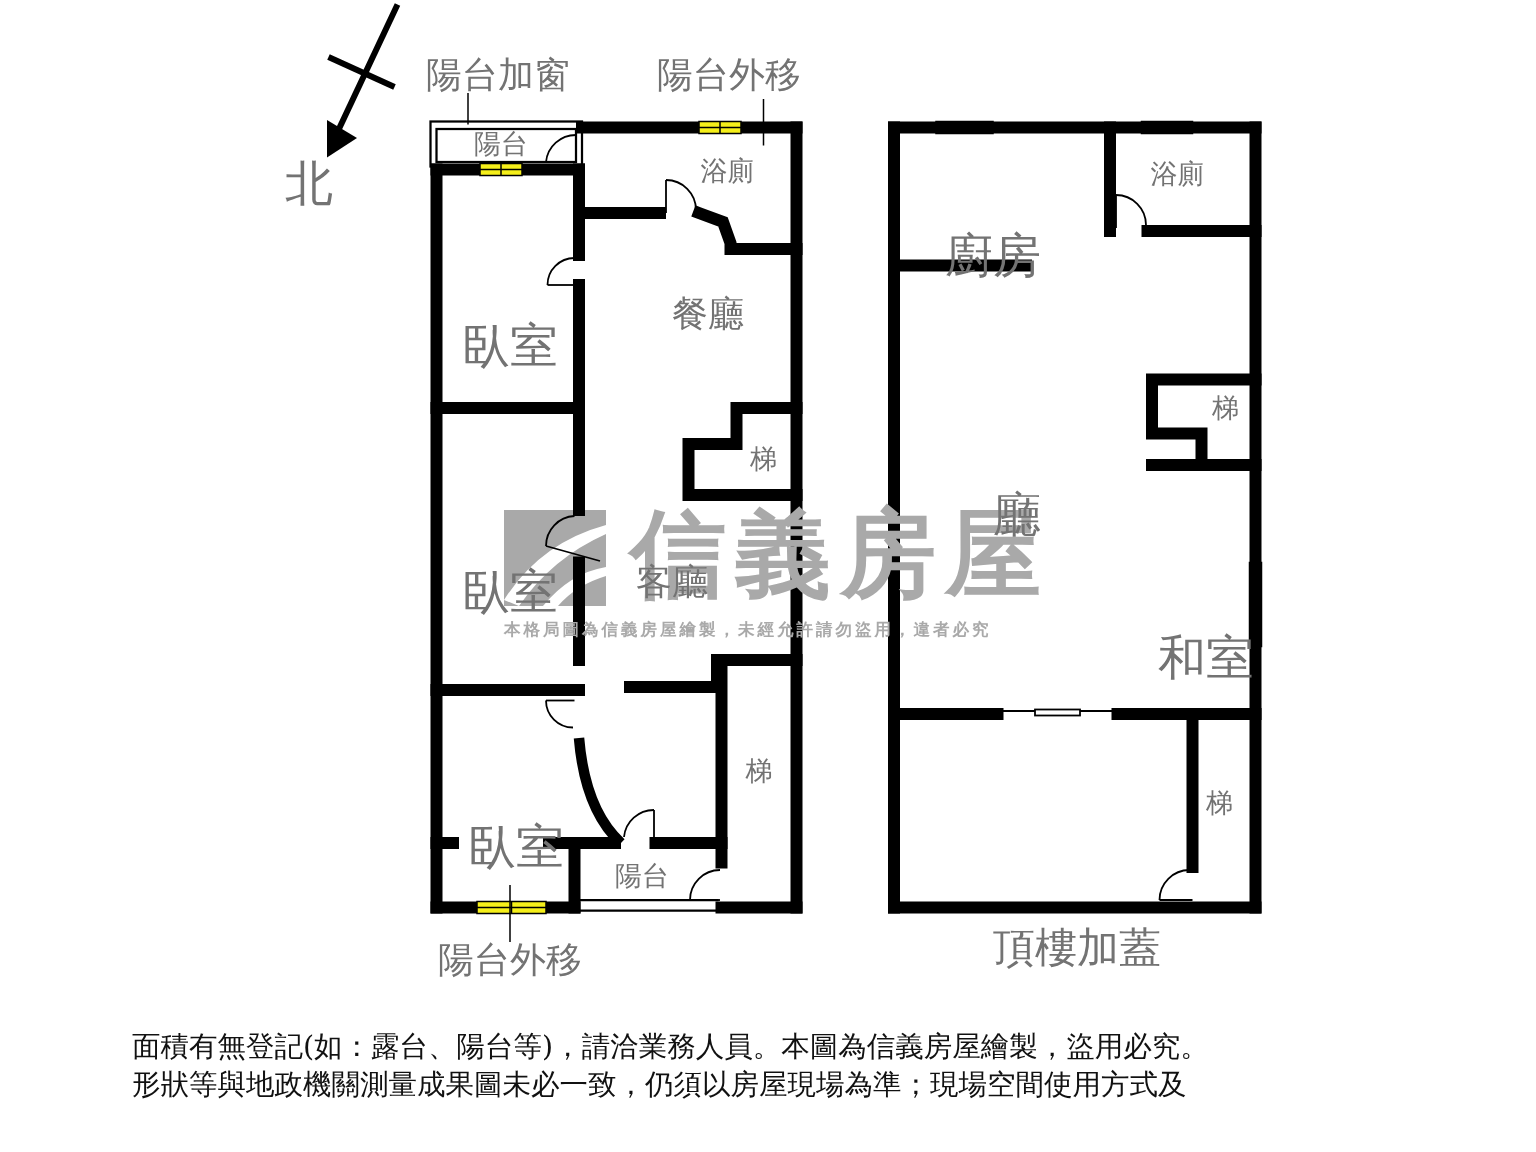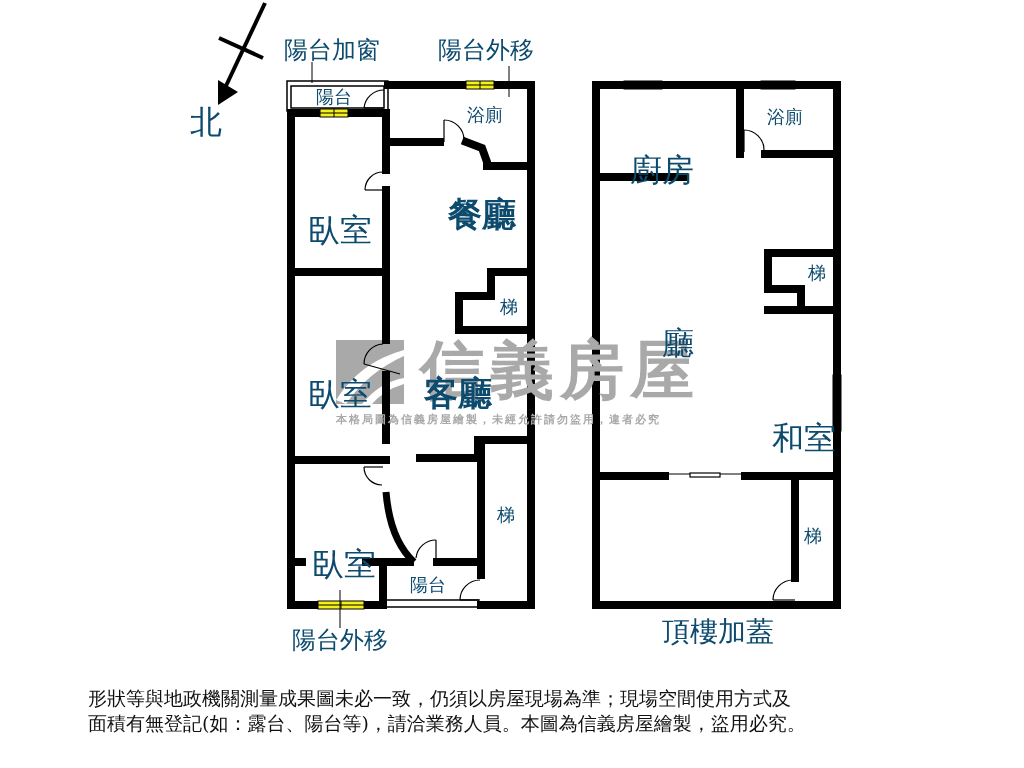--- a/index.html
+++ b/index.html
@@ -1,20 +1,20 @@
 <!DOCTYPE html>
 <html><head>
 <meta charset="utf-8">
 <style>
   html, body { margin:0; padding:0; background:#ffffff; }
   body { width:1024px; height:768px; position:relative; overflow:hidden; font-family:"DejaVu Serif","Liberation Serif",serif; }
   #plan { position:absolute; left:0; top:0; width:1024px; height:768px; }
-  .lbl { position:absolute; color:#0c4a6e; white-space:nowrap; line-height:1; }
+  .lbl { position:absolute; color:#737373; white-space:nowrap; line-height:1; }
   .room-lg { font-size:32px;margin-top:36px; }
-  .room-xl { font-size:34px; font-weight:bold; }
+  .room-xl { font-size:24px; font-weight:normal; }
   .room-sm { font-size:18px; }
   .callout { font-size:24px; }
   .caption { font-size:28px; }
   .wm-big { position:absolute; font-family:"DejaVu Sans","Liberation Sans",sans-serif; color:#a9a9a9; font-size:64px; letter-spacing:6px; line-height:1;font-weight:bold; }
   .wm-small { position:absolute; font-family:"DejaVu Sans","Liberation Sans",sans-serif; color:#a9a9a9; font-size:11px; letter-spacing:2px; line-height:1;font-weight:bold; }
   .disclaimer { position:absolute; left:88px; top:686px; width:860px; font-size:19px; line-height:25px; color:#111; }
   .disclaimer div { white-space:nowrap; }
 </style>
 </head>
 <body>
@@ -168,15 +168,15 @@
 
 <div class="lbl room-lg" style="left:630px;top:118px;">廚房</div>
 <div class="lbl room-sm" style="left:767px;top:108px;">浴廁</div>
 <div class="lbl room-lg" style="left:662px;top:291px;">廳</div>
 <div class="lbl room-sm" style="left:808px;top:264px;">梯</div>
 <div class="lbl room-lg" style="left:772px;top:386px;">和室</div>
 <div class="lbl room-sm" style="left:804px;top:527px;">梯</div>
 <div class="lbl caption" style="left:662px;top:618px;">頂樓加蓋</div>
 
 <div class="disclaimer">
+  <div>面積有無登記(如：露台、陽台等)，請洽業務人員。本圖為信義房屋繪製，盜用必究。</div>
   <div>形狀等與地政機關測量成果圖未必一致，仍須以房屋現場為準；現場空間使用方式及</div>
-  <div>面積有無登記(如：露台、陽台等)，請洽業務人員。本圖為信義房屋繪製，盜用必究。</div>
 </div>
 
 </body></html>

